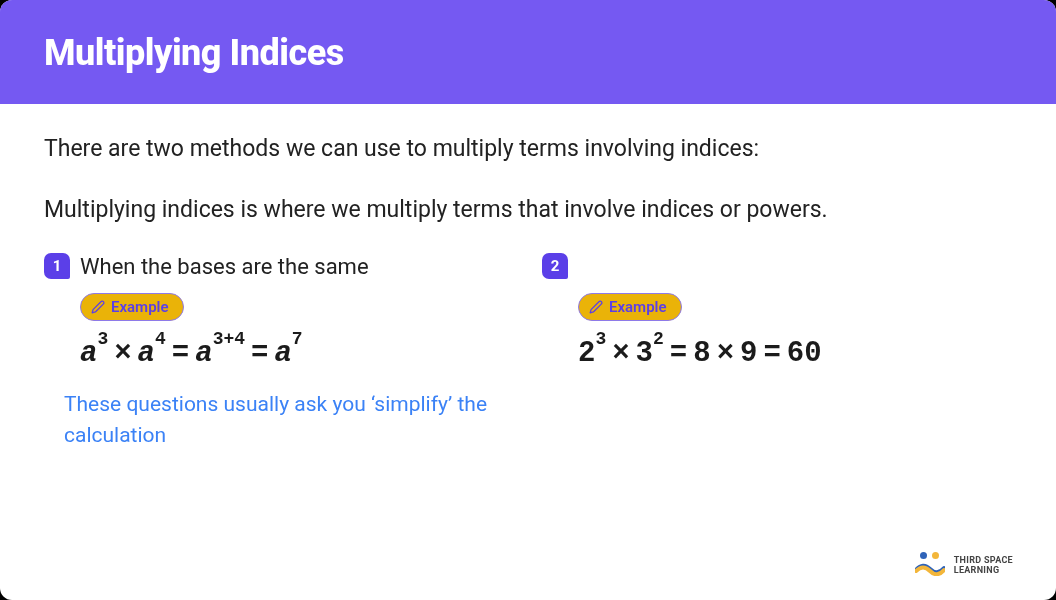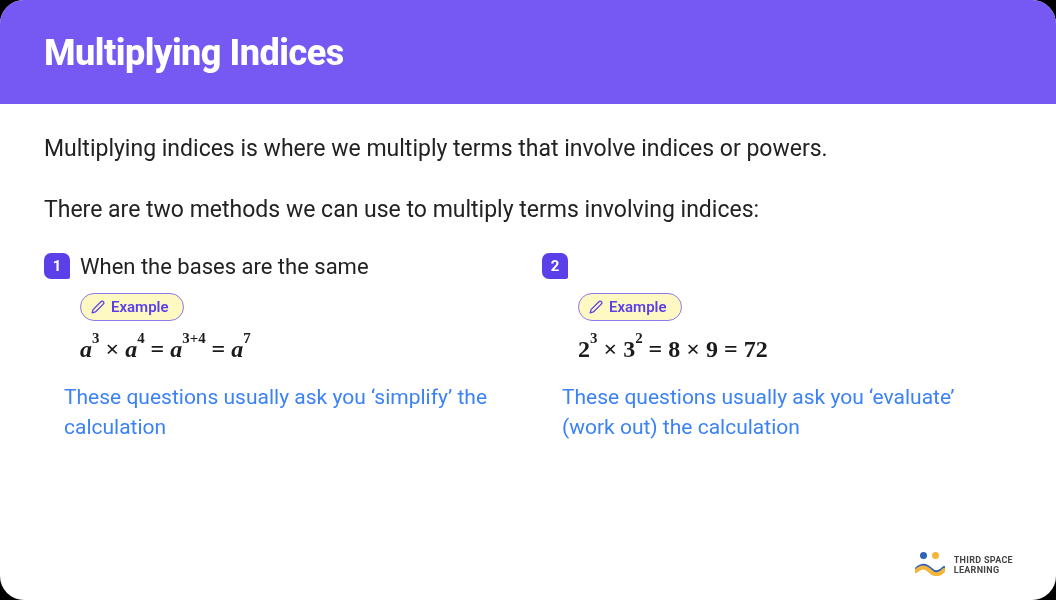--- a/index.html
+++ b/index.html
@@ -7,21 +7,21 @@
     font-family: -apple-system, BlinkMacSystemFont, 'Segoe UI', Roboto, sans-serif;
     background: #000;
     width: 1056px;
     height: 600px;
     overflow: hidden;
   }
   .card {
     width: 1056px;
     height: 600px;
     background: #fff;
-    border-radius: 24px;
+    border-radius: 12px;
     overflow: hidden;
     position: relative;
   }
   .header {
     background: #7559F2;
     padding: 32px 44px 30px;
   }
   .header h1 {
     color: #fff;
     font-size: 36px;
@@ -65,37 +65,37 @@
   }
   .col-title {
     font-size: 22px;
     font-weight: 400;
     color: #222;
   }
   .example-pill {
     display: inline-flex;
     align-items: center;
     gap: 6px;
-    background: #fef9c3;
+    background: #eab308;
     border: 1.5px solid #8E7AE8;
     color: #5B3FE8;
     font-weight: 600;
     font-size: 15px;
     padding: 4px 14px 4px 10px;
     border-radius: 999px;
     margin-left: 36px;
     margin-bottom: 14px;
   }
   .pencil {
     width: 14px;
     height: 14px;
   }
   .equation {
-    font-family: Liberation Serif, serif;
-    font-size: 24px;
+    font-family: Liberation Mono, monospace;
+    font-size: 29px;
     font-weight: 700;
     font-style: italic;
     color: #1b1b1b;
     margin-left: 36px;
     margin-bottom: 18px;
     line-height: 1.2;
   }
   .equation .op {
     font-style: normal;
     padding: 0 6px;
@@ -151,22 +151,22 @@
 <body>
 
 <div class="card">
 
   <div class="header">
     <h1>Multiplying Indices</h1>
   </div>
 
   <div class="content">
 
+    <p class="intro">There are two methods we can use to multiply terms involving indices:</p>
     <p class="intro">Multiplying indices is where we multiply terms that involve indices or powers.</p>
-    <p class="intro">There are two methods we can use to multiply terms involving indices:</p>
 
     <div class="columns">
 
       <div class="col">
         <div class="col-title-row">
           <div class="num-badge">1</div>
           <div class="col-title">When the bases are the same</div>
         </div>
         <div class="example-pill">
           <svg class="pencil" viewBox="0 0 24 24" fill="none" stroke="#5B3FE8" stroke-width="2.2" stroke-linecap="round" stroke-linejoin="round">
@@ -184,23 +184,22 @@
         <div class="col-title-row">
           <div class="num-badge">2</div>
         </div>
         <div class="example-pill">
           <svg class="pencil" viewBox="0 0 24 24" fill="none" stroke="#5B3FE8" stroke-width="2.2" stroke-linecap="round" stroke-linejoin="round">
               <path d="M17 3a2.85 2.85 0 1 1 4 4L7.5 20.5 2 22l1.5-5.5Z"></path>
             </svg>
           <span>Example</span>
         </div>
         <div class="equation">
-          <span class="num">2</span><sup>3</sup><span class="op">×</span><span class="num">3</span><sup>2</sup><span class="op">=</span><span class="num">8</span><span class="op">×</span><span class="num">9</span><span class="op">=</span><span class="num">72</span>
-        </div>
-        <p class="explain">These questions usually ask you ‘evaluate’ (work out) the calculation</p>
+          <span class="num">2</span><sup>3</sup><span class="op">×</span><span class="num">3</span><sup>2</sup><span class="op">=</span><span class="num">8</span><span class="op">×</span><span class="num">9</span><span class="op">=</span><span class="num">60</span>
+        </div>
       </div>
 
     </div>
   </div>
 
   <div class="brand">
     <div class="brand-logo">
       <div class="dot1"></div>
       <div class="dot2"></div>
       <div class="wave">

